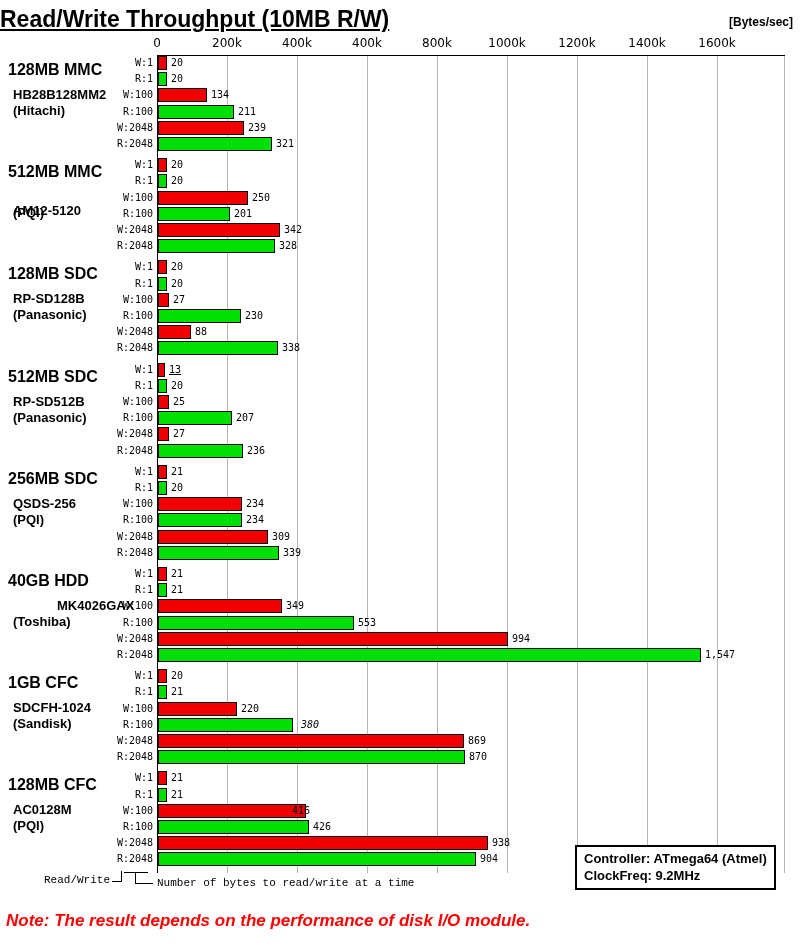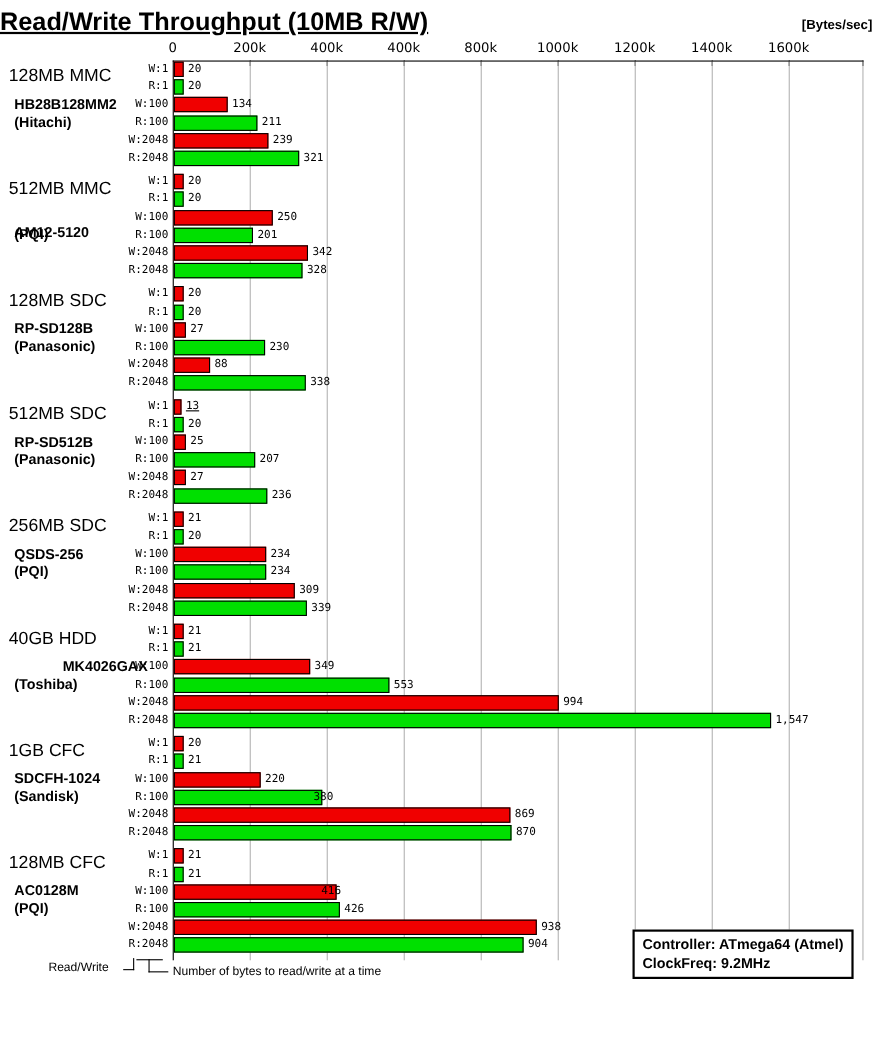--- a/index.html
+++ b/index.html
@@ -27,30 +27,30 @@
     height:12px;border:1px solid #000;box-sizing:content-box;
   }
   .bar-label{
     font-size:10px;line-height:14px;white-space:nowrap;
     font-family:"DejaVu Sans Mono",monospace;
   }
   .row-label{
     width:94px;text-align:right;font-size:10px;line-height:14px;
     font-family:"DejaVu Sans Mono",monospace;white-space:nowrap;
   }
-  .grp-device{font-size:16px;font-weight:normal;white-space:nowrap;}
+  .grp-device{font-size:16px;font-weight:bold;white-space:nowrap;}
   .grp-model{font-size:13px;font-weight:bold;white-space:nowrap;}
   .grp-maker{font-size:13px;font-weight:bold;white-space:nowrap;}
   #info-box{
     left:575px;top:845px;border:2px solid #000;background:#fff;
     padding:3px 7px 4px 7px;font-size:13px;font-weight:bold;line-height:17px;
     white-space:nowrap;
   }
   .footer-text{
-    font-size:11px;font-family:Liberation Sans, sans-serif;white-space:nowrap;
+    font-size:11px;font-family:Liberation Mono, monospace;white-space:nowrap;
   }
   .bracket{background:#000;}
   #note{
     left:6px;top:911px;color:#ff0000;font-size:17px;
     font-weight:bold;font-style:italic;white-space:nowrap;
   }
 </style>
 </head>
 <body>
 
@@ -221,21 +221,21 @@
       <div class="abs bar" style="left: 158px; top: 669.2px; width: 7px; background: rgb(240, 0, 0);"></div>
       <div class="abs bar-label" style="left: 171px; top: 669.2px;">20</div>
       <div class="abs row-label" style="left: 59px; top: 685.4px;">R:1</div>
       <div class="abs bar" style="left: 158px; top: 685.4px; width: 7px; background: rgb(0, 224, 0);"></div>
       <div class="abs bar-label" style="left: 171px; top: 685.4px;">21</div>
       <div class="abs row-label" style="left: 59px; top: 701.6px;">W:100</div>
       <div class="abs bar" style="left: 158px; top: 701.6px; width: 77px; background: rgb(240, 0, 0);"></div>
       <div class="abs bar-label" style="left: 241px; top: 701.6px;">220</div>
       <div class="abs row-label" style="left: 59px; top: 717.8px;">R:100</div>
       <div class="abs bar" style="left: 158px; top: 717.8px; width: 133px; background: rgb(0, 224, 0);"></div>
-      <div class="abs bar-label" style="left: 285px; top: 717.8px;">380</div>
+      <div class="abs bar-label" style="left: 301px; top: 717.8px; font-style: italic;">380</div>
       <div class="abs row-label" style="left: 59px; top: 734px;">W:2048</div>
       <div class="abs bar" style="left: 158px; top: 734px; width: 304px; background: rgb(240, 0, 0);"></div>
       <div class="abs bar-label" style="left: 468px; top: 734px;">869</div>
       <div class="abs row-label" style="left: 59px; top: 750.2px;">R:2048</div>
       <div class="abs bar" style="left: 158px; top: 750.2px; width: 305px; background: rgb(0, 224, 0);"></div>
       <div class="abs bar-label" style="left: 469px; top: 750.2px;">870</div>
       <div class="abs grp-device" style="left: 8px; top: 776.4px;">128MB CFC</div>
       <div class="abs grp-model" style="left: 13px; top: 802.4px;">AC0128M</div>
       <div class="abs grp-maker" style="left: 13px; top: 818.4px;">(PQI)</div>
       <div class="abs row-label" style="left: 59px; top: 771.4px;">W:1</div>
@@ -264,13 +264,14 @@
   <div class="abs bracket" style="left:124px;top:872px;width:24px;height:1px;"></div>
   <div class="abs bracket" style="left:135px;top:872px;width:1px;height:12px;"></div>
   <div class="abs bracket" style="left:135px;top:883px;width:18px;height:1px;"></div>
   <div class="abs footer-text" style="left:157px;top:877px;">Number of bytes to read/write at a time</div>
 
   <div id="info-box" class="abs">
     <div>Controller: ATmega64 (Atmel)</div>
     <div>ClockFreq: 9.2MHz</div>
   </div>
 
+  <div id="note" class="abs">Note: The result depends on the performance of disk I/O module.</div>
 </div>
 
 </body></html>

